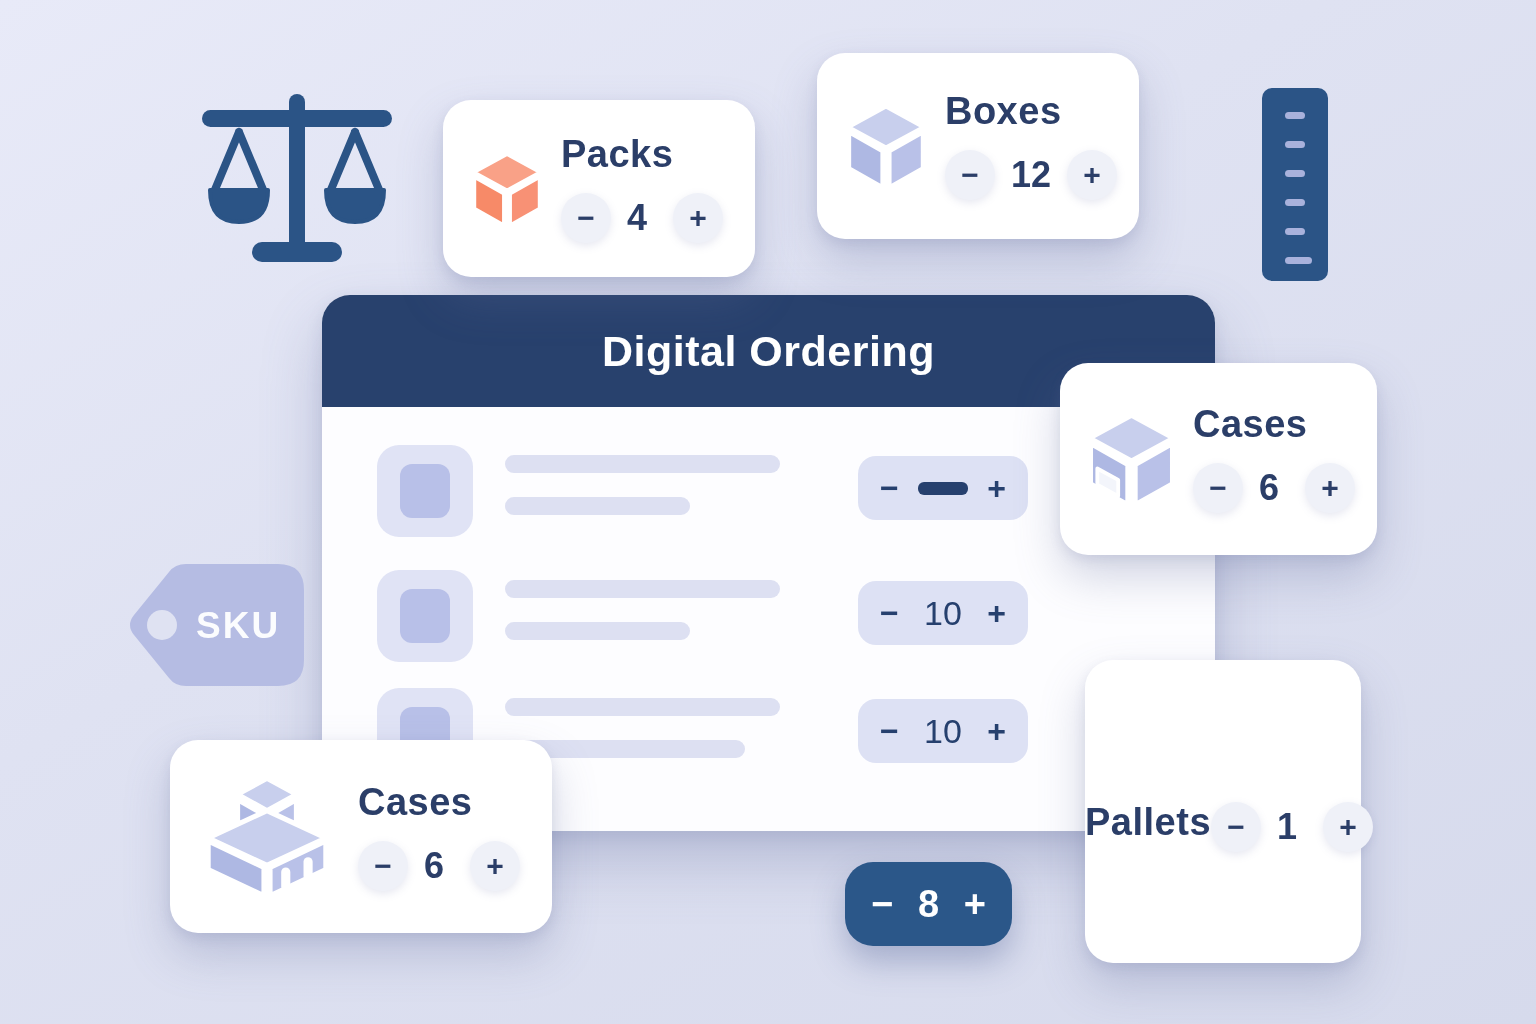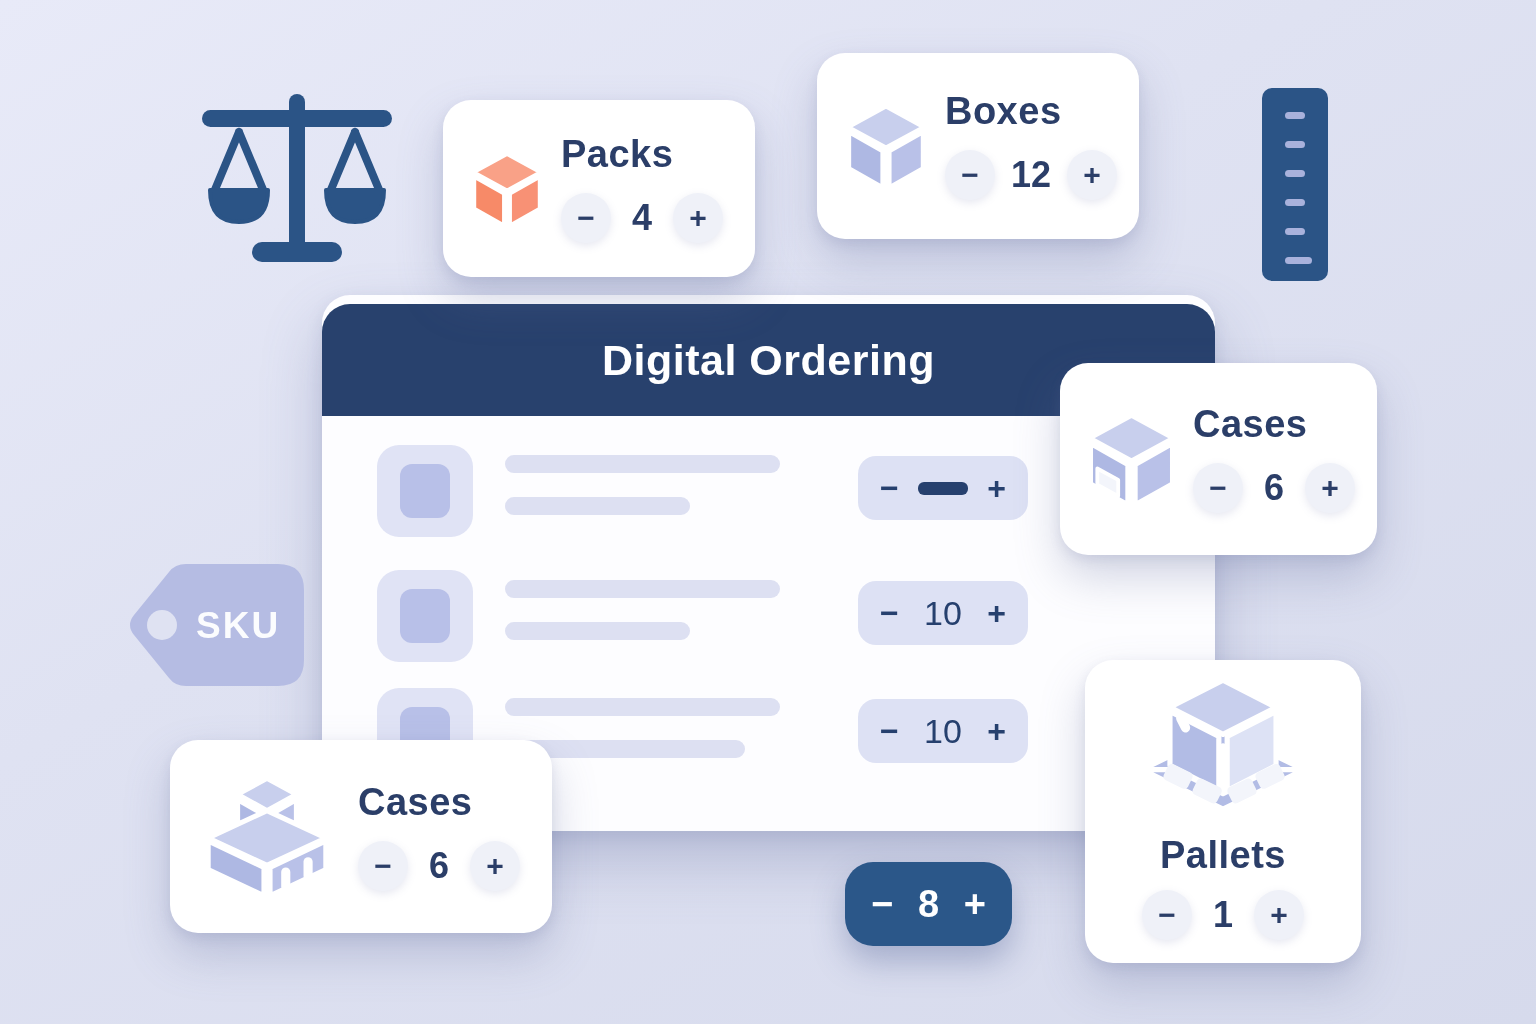--- a/index.html
+++ b/index.html
@@ -17,40 +17,40 @@
   .card-content{display:flex;flex-direction:column;align-items:flex-start;}
   .card-label{font-size:38px;font-weight:700;color:#2b3e68;letter-spacing:.5px;line-height:1;}
   .stepper-row{display:flex;align-items:center;gap:16px;margin-top:20px;}
   .circle-btn{
     width:50px;height:50px;border-radius:50%;border:none;cursor:pointer;
     background:#eff1f8;color:#2b3e68;font-size:30px;font-weight:700;line-height:1;
     display:flex;align-items:center;justify-content:center;padding:0;
     box-shadow:0 3px 8px rgba(120,130,175,.18);
     font-family:inherit;
   }
-  .big-value{font-size:36px;font-weight:700;color:#2b3e68;min-width:30px;text-align:center;}
+  .big-value{font-size:36px;font-weight:700;color:#2b3e68;min-width:30px;text-align:left;}
   
   .scale-icon{position:absolute;left:202px;top:90px;width:190px;height:178px;}
   .ruler-icon{
     position:absolute;left:1262px;top:88px;width:66px;height:193px;
     background:#2b5486;border-radius:10px;z-index:2;
   }
   .ruler-tick{position:absolute;left:23px;width:20px;height:7px;border-radius:4px;background:#a9b2dc;}
   .ruler-tick.t6{width:27px;}
   .sku-tag{position:absolute;left:122px;top:560px;width:184px;height:130px;z-index:2;}
   .sku-tag text{font-family:"Liberation Sans","DejaVu Sans",sans-serif;font-size:37px;font-weight:700;
     fill:rgba(255,255,255,.95);letter-spacing:2px;}
   
   .main-panel{
     position:absolute;left:322px;top:295px;width:893px;height:536px;border-radius:28px;
     background:#fdfdff;z-index:1;
     box-shadow:0 30px 60px rgba(96,106,155,.30),0 6px 16px rgba(96,106,155,.15);
   }
   .panel-header{
-    position:absolute;left:0;top:9px;width:100%;height:112px;background:#28416d;
+    position:absolute;left:0;top:0;width:100%;height:112px;background:#28416d;
     border-radius:28px 28px 0 0;display:flex;align-items:center;justify-content:center;
   }
   .panel-title{font-size:43px;font-weight:700;color:#ffffff;letter-spacing:.5px;}
   .panel-body{position:absolute;left:0;top:112px;width:100%;height:424px;border-radius:0 0 28px 28px;overflow:hidden;}
   .order-row{position:absolute;left:0;width:100%;height:96px;}
   .row1{top:38px;} .row2{top:163px;} .row3{top:281px;}
   .thumb{
     position:absolute;left:55px;top:0;width:96px;height:92px;border-radius:22px;background:#e0e3f5;
     display:flex;align-items:center;justify-content:center;
   }
@@ -66,21 +66,21 @@
   }
   .pill-btn{border:none;background:transparent;cursor:pointer;padding:0;color:#26406e;
     font-size:32px;font-weight:700;line-height:1;font-family:inherit;}
   .pill-value{font-size:34px;font-weight:400;color:#26406e;}
   .value-bar{width:50px;height:13px;border-radius:6px;background:#26406e;display:inline-block;}
   
   .packs-card{left:443px;top:100px;width:312px;height:177px;padding:0 32px 0 26px;gap:16px;}
   .boxes-card{left:817px;top:53px;width:322px;height:186px;padding:0 22px 0 26px;gap:16px;}
   .cases-right-card{left:1060px;top:363px;width:317px;height:192px;padding:0 22px 0 24px;gap:14px;z-index:5;}
   .cases-left-card{left:170px;top:740px;width:382px;height:193px;padding:0 24px 0 26px;gap:20px;z-index:5;}
-  .pallets-card{left:1085px;top:660px;width:276px;height:303px;flex-direction:column;justify-content:flex-start;
+  .pallets-card{left:1085px;top:660px;width:276px;height:303px;justify-content:flex-start;
     padding-top:14px;z-index:5;}
   .pallets-card .card-label{margin-top:6px;}
   .pallets-card .stepper-row{margin-top:16px;}
   
   .navy-stepper{
     position:absolute;left:845px;top:862px;width:167px;height:84px;border-radius:28px;background:#2b5789;
     display:flex;align-items:center;justify-content:space-between;padding:0 26px;box-sizing:border-box;z-index:3;
     box-shadow:0 16px 32px rgba(70,85,140,.35);
   }
   .navy-btn{border:none;background:transparent;cursor:pointer;padding:0;color:#ffffff;

